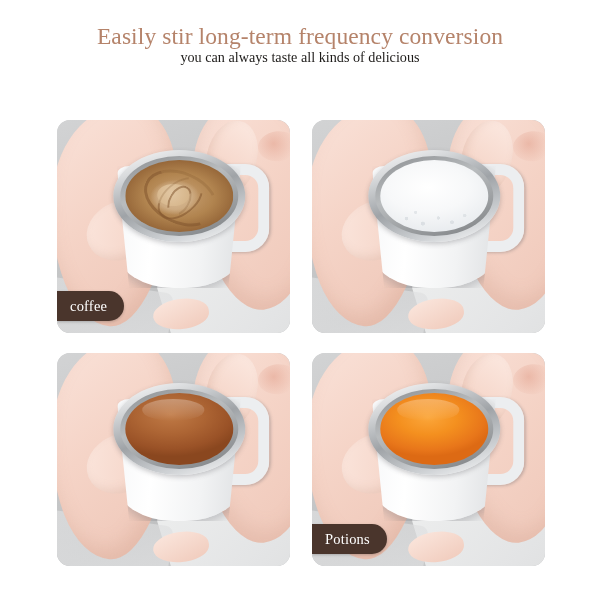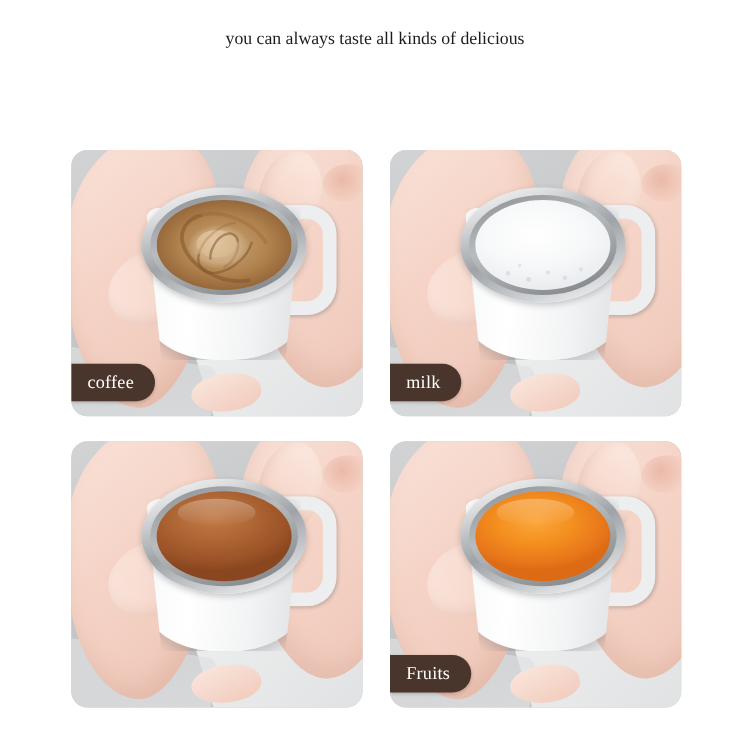--- a/index.html
+++ b/index.html
@@ -298,20 +298,21 @@
     font-family: "Liberation Serif", serif;
     font-size: 14.5px;
     letter-spacing: .2px;
     box-shadow: 0 1px 3px rgba(0,0,0,.22);
   }
 </style>
 </head>
 <body>
 
 <div class="header">
+  <div class="headline">Easily stir long-term frequency conversion</div>
   <div class="subheadline">you can always taste all kinds of delicious</div>
 </div>
 
 <div class="grid">
 
   <div class="panel">
     <div class="scene">
       <div class="desk-edge"></div>
       <div class="desk-edge2"></div>
     </div>
@@ -353,21 +354,20 @@
     <div class="mug">
       <div class="mug-handle"></div>
       <div class="mug-body"></div>
       <div class="mug-rim-outer"></div>
       <div class="mug-rim-inner"></div>
       <div class="liquid liq-milk">
         <div class="froth"></div>
       </div>
     </div>
     <div class="finger-bottom"></div>
-    <div class="tag">milk</div>
   </div>
 
   <div class="panel">
     <div class="scene">
       <div class="desk-edge"></div>
       <div class="desk-edge2"></div>
     </div>
     <div class="hand hand-left">
       <div class="thumb-left"></div>
     </div>
@@ -402,16 +402,16 @@
     <div class="mug">
       <div class="mug-handle"></div>
       <div class="mug-body"></div>
       <div class="mug-rim-outer"></div>
       <div class="mug-rim-inner"></div>
       <div class="liquid liq-orange">
         <div class="gloss"></div>
       </div>
     </div>
     <div class="finger-bottom"></div>
-    <div class="tag">Fruits</div>
+    <div class="tag">Potions</div>
   </div>
 
 </div>
 
 </body></html>

